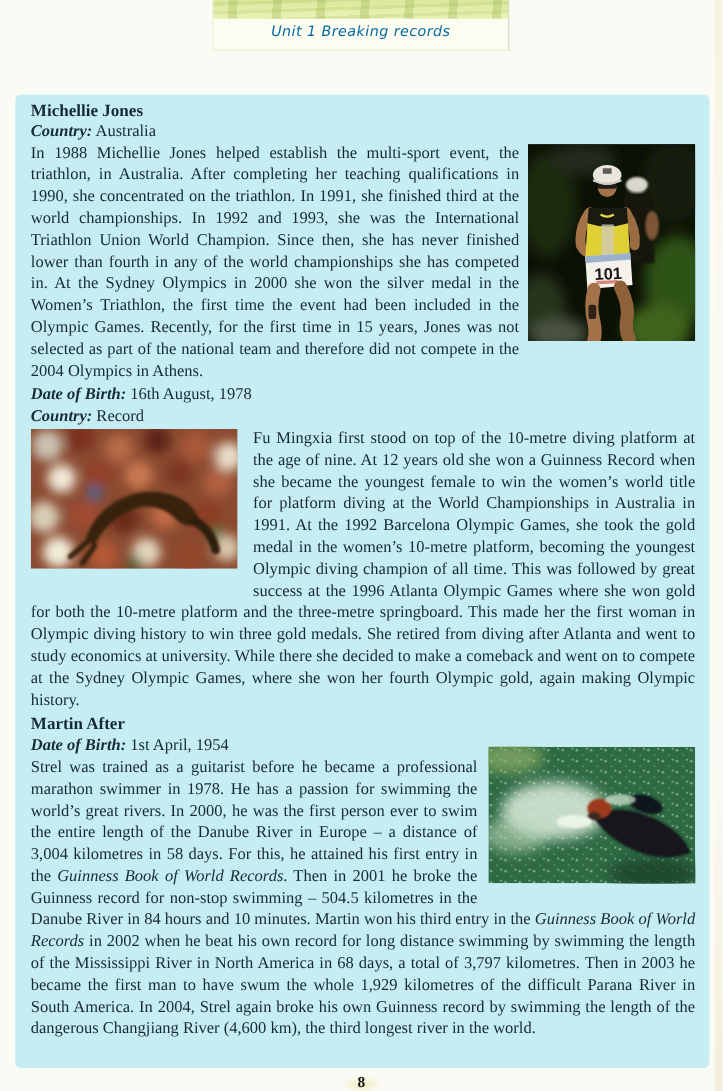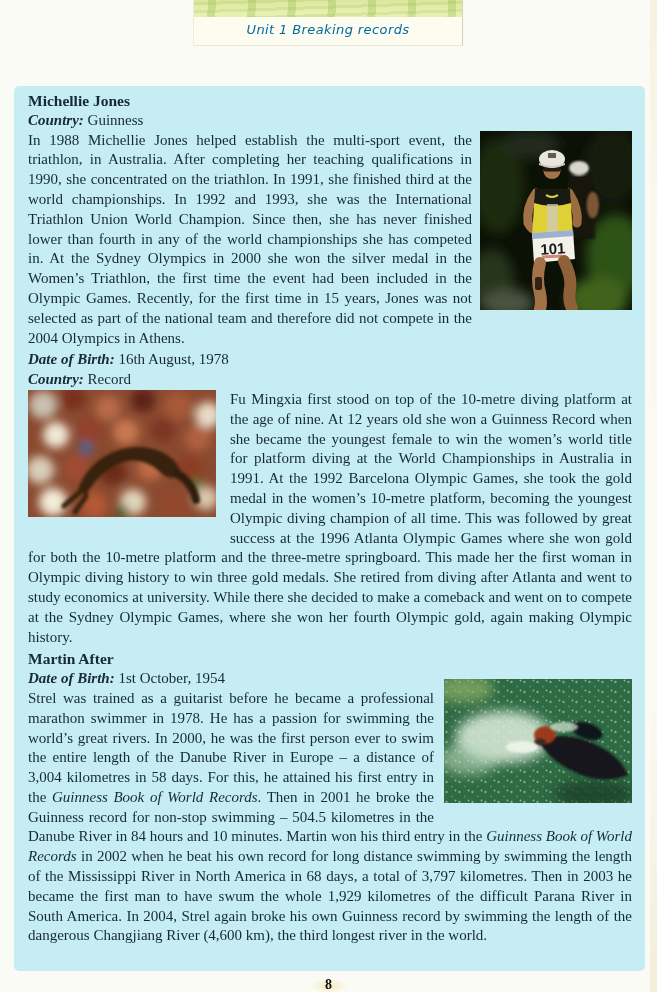--- a/index.html
+++ b/index.html
@@ -74,21 +74,21 @@
   <div class="header-tab">
     <div class="header-band"></div>
     <div class="header-title">Unit 1 Breaking records</div>
   </div>
 
   <div class="panel">
 
     <section class="sec">
       <h3>Michellie Jones</h3>
       <p class="meta"><span class="bi">Country:</span>
-        <span>Guinness</span></p>
+        <span>Australia</span></p>
 
       <div class="photo ph-right">
         <svg width="152" height="179" viewBox="0 0 152 179">
           <defs>
             <filter id="b6" x="-50%" y="-50%" width="200%" height="200%">
                 <feGaussianBlur stdDeviation="6"></feGaussianBlur>
               </filter>
             <filter id="b1" x="-50%" y="-50%" width="200%" height="200%">
                 <feGaussianBlur stdDeviation="1"></feGaussianBlur>
               </filter>
@@ -184,21 +184,21 @@
             <path d="M150 84 C160 90 166 100 168 110" stroke="#2e1a0c" stroke-width="8" fill="none" stroke-linecap="round"></path>
           </g>
         </svg>
       </div>
       <p class="bio"><span>Fu Mingxia first stood on top of the 10-metre diving platform at the age of nine. At 12 years old she won a Guinness Record when she became the youngest female to win the women’s world title for platform diving at the World Championships in Australia in 1991. At the 1992 Barcelona Olympic Games, she took the gold medal in the women’s 10-metre platform, becoming the youngest Olympic diving champion of all time. This was followed by great success at the 1996 Atlanta Olympic Games where she won gold for both the 10-metre platform and the three-metre </span><span class="b">springboard</span><span>. This made her the first woman in Olympic diving history to win three gold medals. She retired from diving after Atlanta and went to study </span><span class="b">economics</span><span> at university. While there she decided to make a comeback and went on to compete at the Sydney Olympic Games, where she won her fourth Olympic gold, again making Olympic history.</span></p>
     </section>
 
     <section class="sec">
       <h3>Martin After</h3>
       <p class="meta"><span class="bi">Date of Birth:</span>
-        <span>1st October, 1954</span></p>
+        <span>1st April, 1954</span></p>
 
       <div class="photo ph-right-low">
         <svg width="188" height="124" viewBox="0 0 188 124">
           <defs>
             <filter id="w6" x="-50%" y="-50%" width="200%" height="200%">
                 <feGaussianBlur stdDeviation="6"></feGaussianBlur>
               </filter>
             <filter id="w2" x="-50%" y="-50%" width="200%" height="200%">
                 <feGaussianBlur stdDeviation="1.2"></feGaussianBlur>
               </filter>

